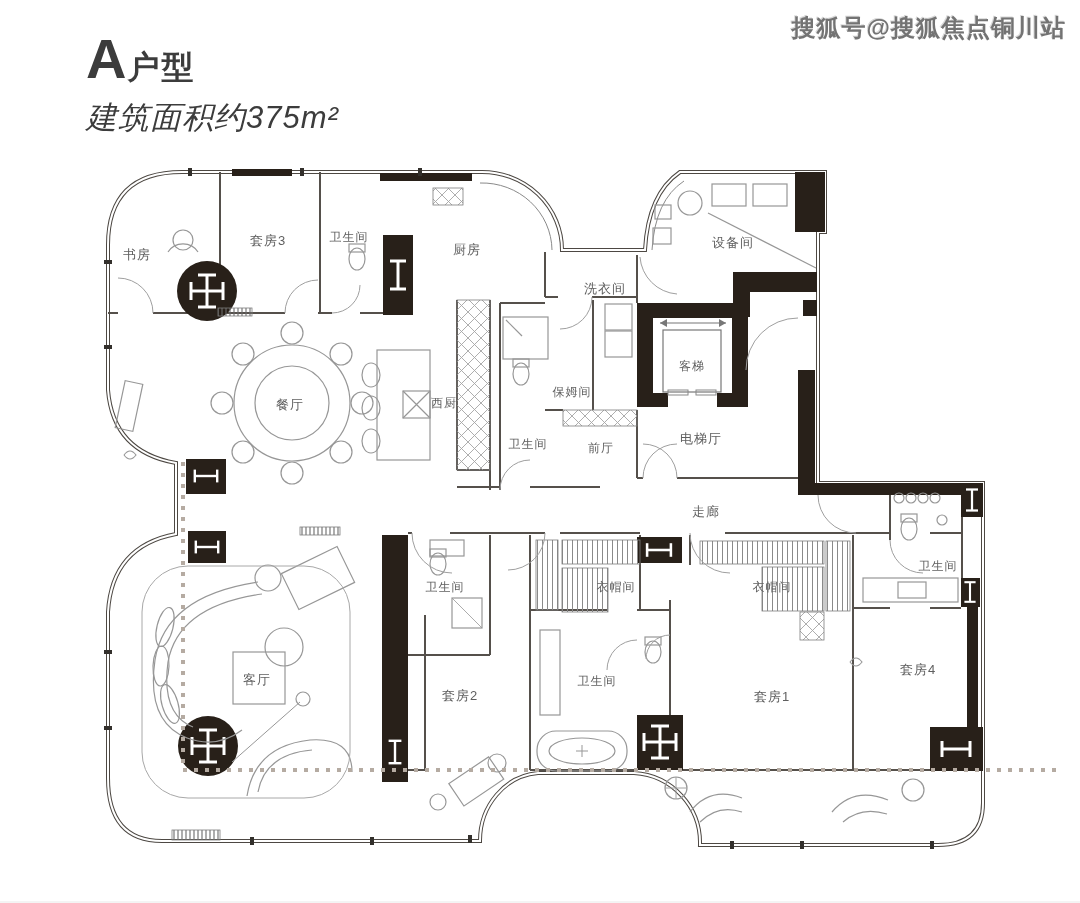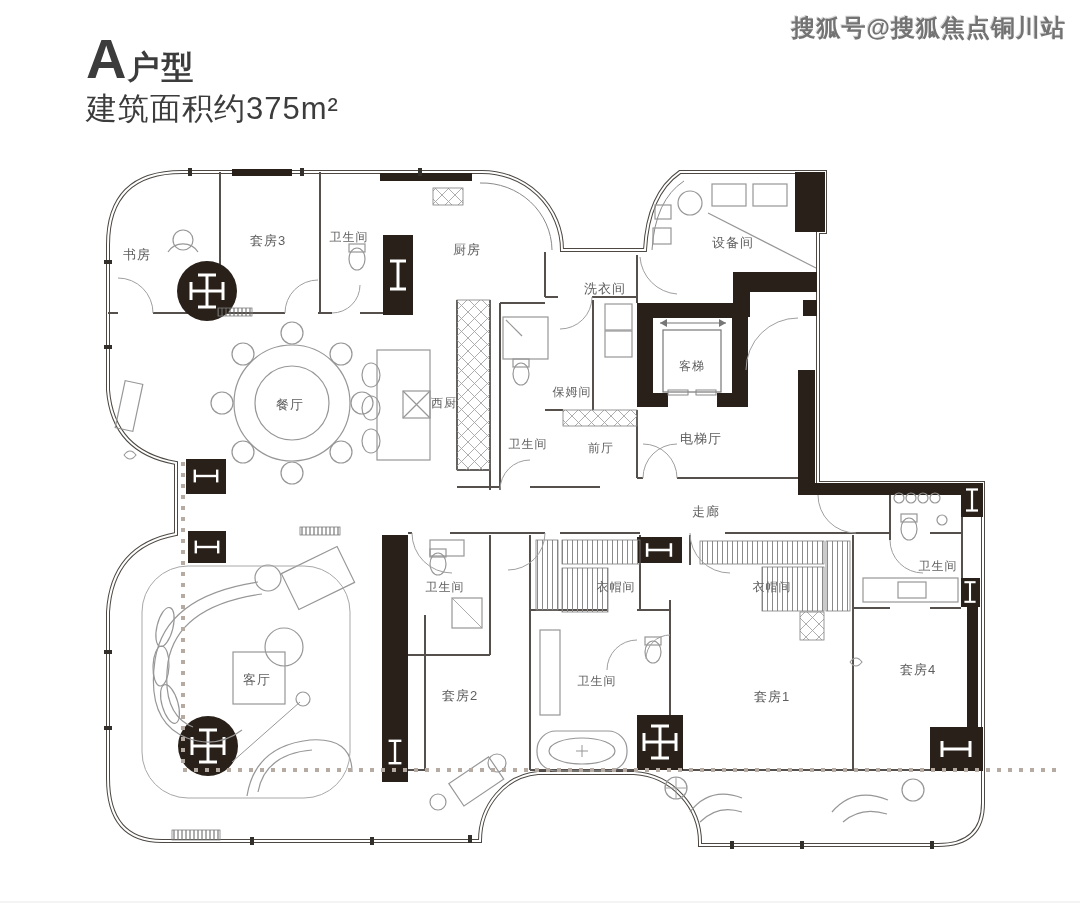--- a/index.html
+++ b/index.html
@@ -1,21 +1,21 @@
 <!DOCTYPE html>
 <html><head>
 <meta charset="utf-8">
 <style>
   html,body{margin:0;padding:0;background:#f4f4f4;}
   #canvas{position:relative;width:1080px;height:901px;background:#ffffff;overflow:hidden;
           font-family:"Liberation Sans","DejaVu Sans",sans-serif;}
   .hdr{position:absolute;left:86px;top:26px;color:#3c3c3c;}
   .hdr .big{font-size:56px;font-weight:bold;letter-spacing:1px;}
   .hdr .suf{font-size:32px;font-weight:bold;letter-spacing:2px;}
-  .area{position:absolute;left:86px;top:88px;font-size:31px;font-weight:500;color:#3c3c3c;letter-spacing:1px;}
+  .area{position:absolute;left:86px;top:97px;font-size:31px;font-weight:500;color:#3c3c3c;letter-spacing:1px;font-style:italic;}
   .wm{position:absolute;right:14px;top:12px;font-size:24px;font-weight:bold;color:#737373;
       letter-spacing:1px;text-shadow:1px 1px 0 #ffffff,-1px -1px 0 #d8d8d8;}
   svg{position:absolute;left:0;top:0;}
   svg text{font-family:"Liberation Sans","DejaVu Sans",sans-serif;fill:#5f5f5f;font-size:13px;letter-spacing:1px;}
   text.small{font-size:12px;}
 </style>
 </head>
 <body>
 
 <div id="canvas">

